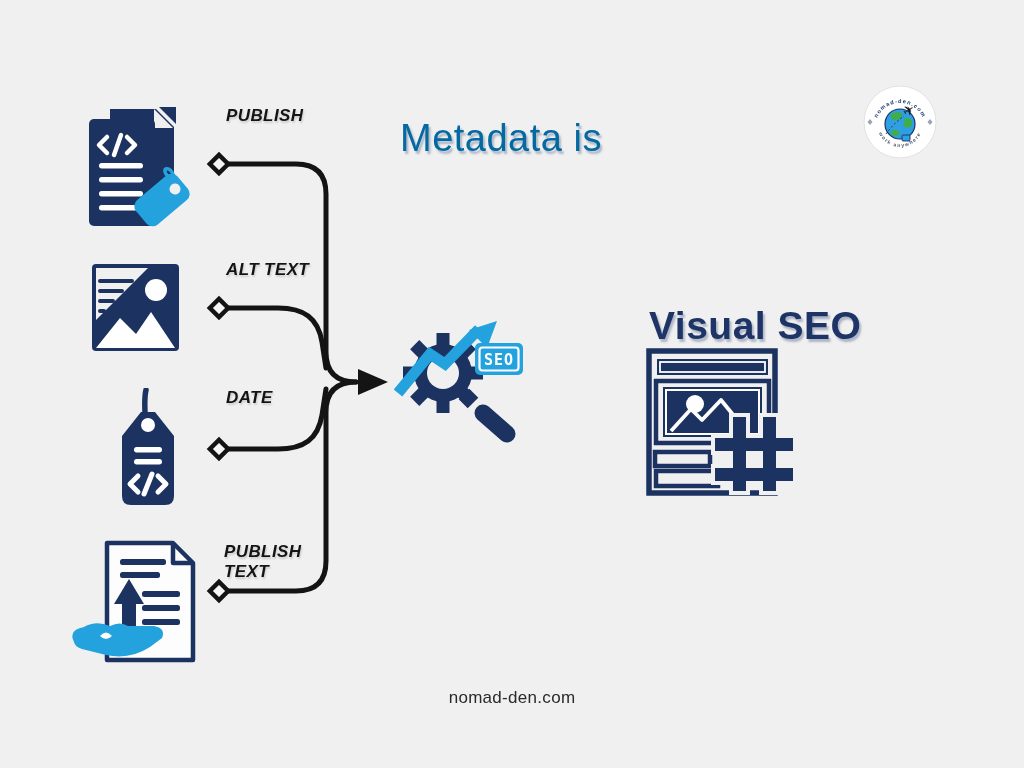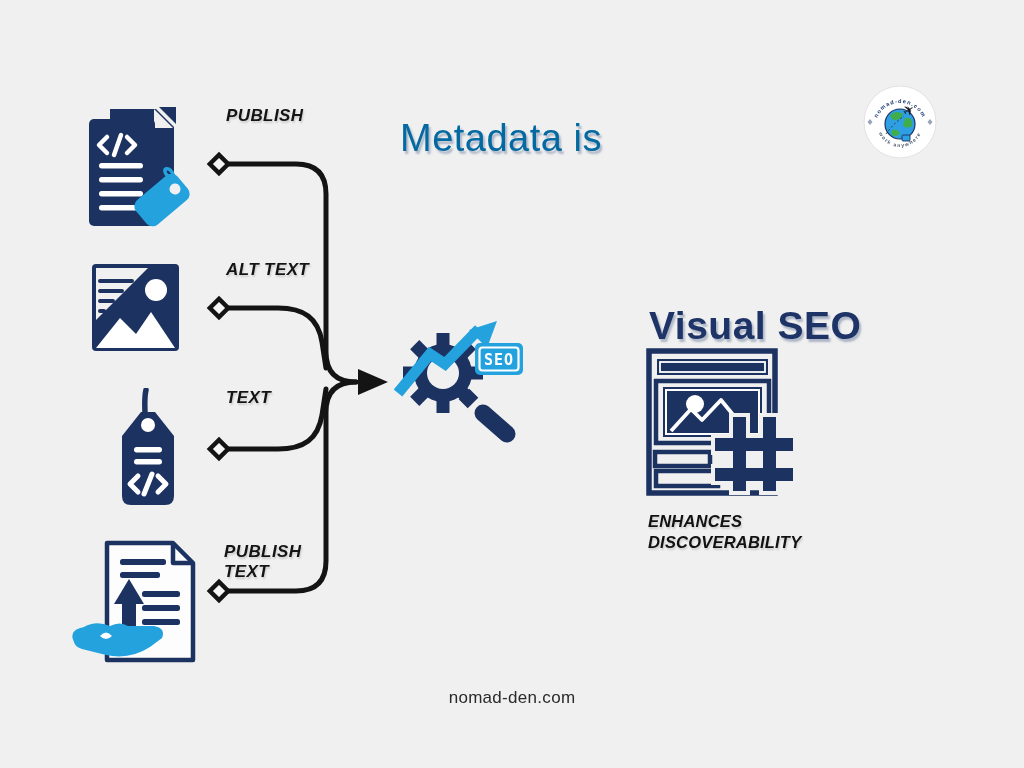--- a/index.html
+++ b/index.html
@@ -140,21 +140,21 @@
       <rect x="80" y="85" width="38" height="6" rx="2.5"></rect>
       <rect x="60" y="66" width="14" height="36"></rect>
       <polygon points="52,70 67,45 82,70"></polygon>
     </g>
     <path d="M 12 108 Q 6 96 22 93 Q 34 86 48 92 Q 58 87 66 92 L 92 92 Q 104 94 100 104 L 88 113 Q 68 126 44 121 L 20 115 Q 13 113 12 108 Z" fill="#24a2de"></path>
     <path d="M 38 102 q 6 -7 12 0 q -6 6 -12 0" fill="#fdfdfd"></path>
   </svg>
 
   <div class="abs src-label" style="left:226px;top:106px">PUBLISH</div>
   <div class="abs src-label" style="left:226px;top:260px">ALT TEXT</div>
-  <div class="abs src-label" style="left:226px;top:388px">TEXT</div>
+  <div class="abs src-label" style="left:226px;top:388px">DATE</div>
   <div class="abs src-label" style="left:224px;top:542px;width:95px">PUBLISH TEXT</div>
 
   <div class="abs main-title">
     <div>Metadata is</div>
   </div>
 
   <svg class="abs" style="left:393px;top:312px" width="140" height="135" viewBox="0 0 140 135">
     <g fill="#1c3261">
       <g transform="translate(50,61)">
         <rect x="-6.5" y="-40" width="13" height="14" transform="rotate(0)"></rect>
@@ -202,21 +202,20 @@
       </g>
       <g fill="#1c3261">
         <rect x="88" y="70" width="13" height="74"></rect>
         <rect x="118" y="70" width="13" height="74"></rect>
         <rect x="70" y="91" width="78" height="13"></rect>
         <rect x="70" y="121" width="78" height="13"></rect>
       </g>
     </g>
   </svg>
 
-  <div class="abs caption">ENHANCES DISCOVERABILITY</div>
 
   <svg class="abs" style="left:862px;top:84px" width="76" height="76" viewBox="0 0 76 76">
     <defs>
       <path id="arcTop" d="M 13 44 A 25 25 0 1 1 63 44"></path>
       <path id="arcBottom" d="M 15 40 A 23 23 0 0 0 61 40"></path>
     </defs>
     <circle cx="38" cy="38" r="36" fill="#ffffff" stroke="#e2e2e2" stroke-width="1"></circle>
     <polygon points="8,35 10.5,38 8,41 5.5,38" fill="#9aa4b8"></polygon>
     <polygon points="68,35 70.5,38 68,41 65.5,38" fill="#9aa4b8"></polygon>
     <text font-size="5.6" font-weight="bold" fill="#1d3a75" letter-spacing="1.1">

